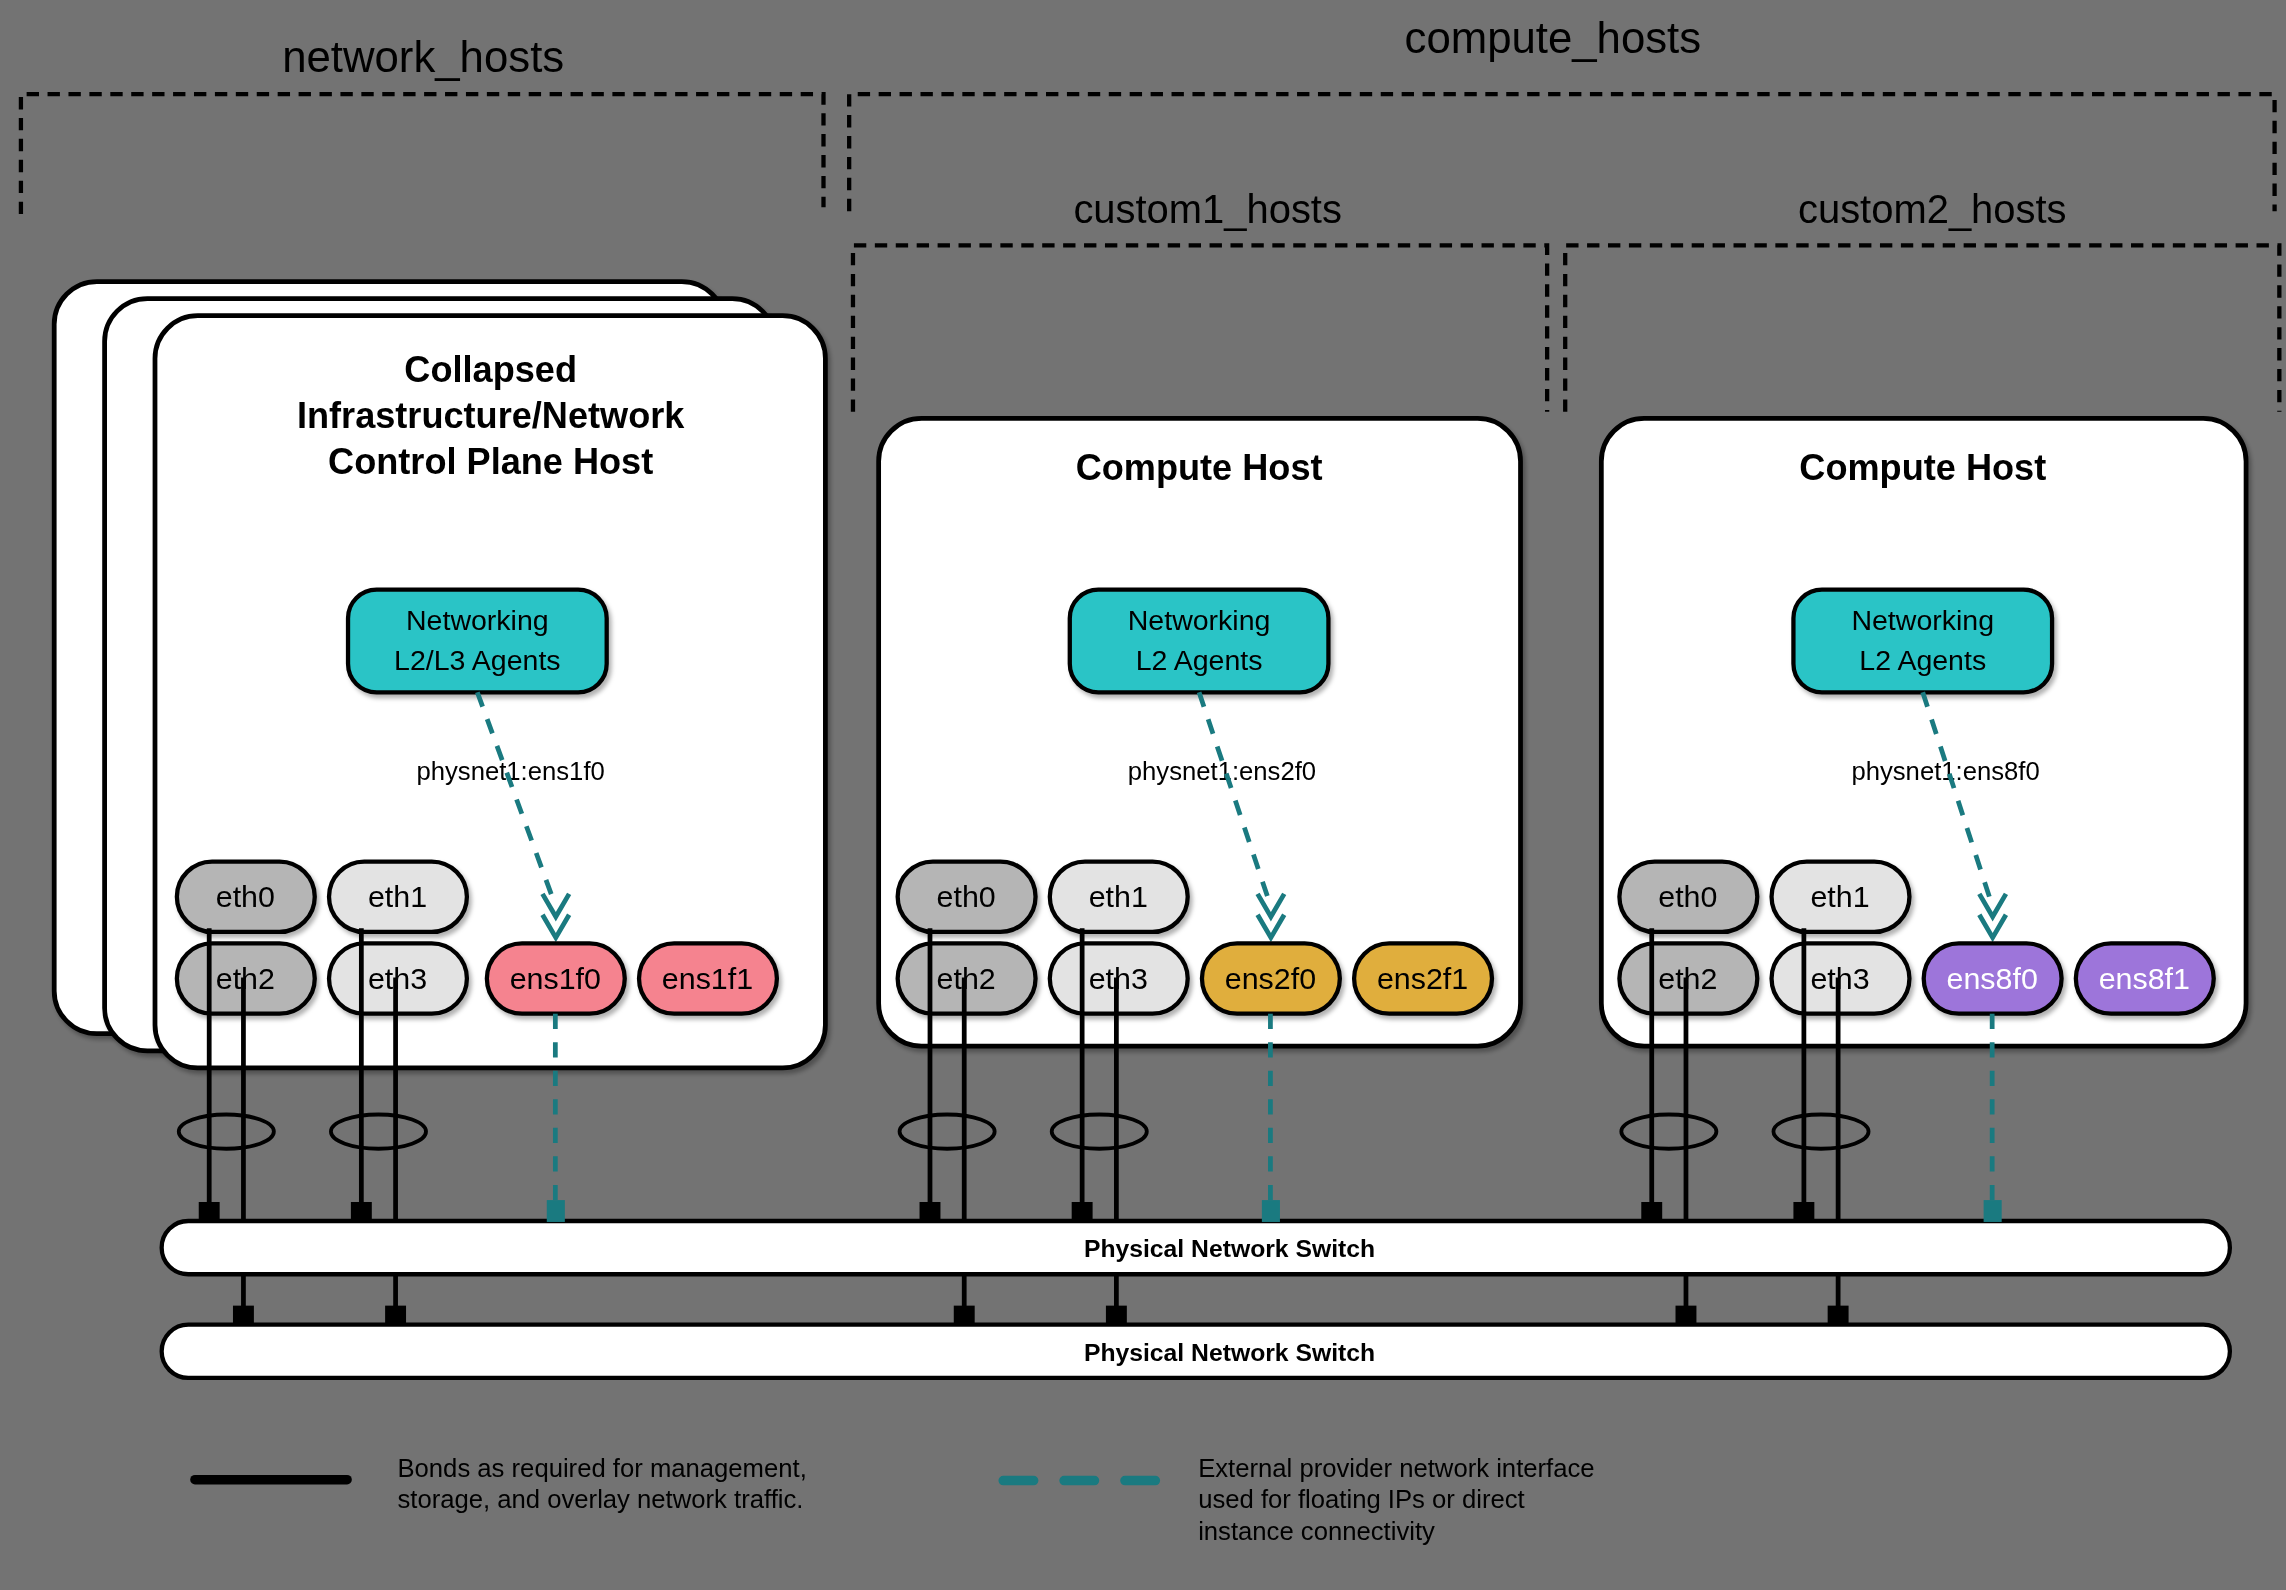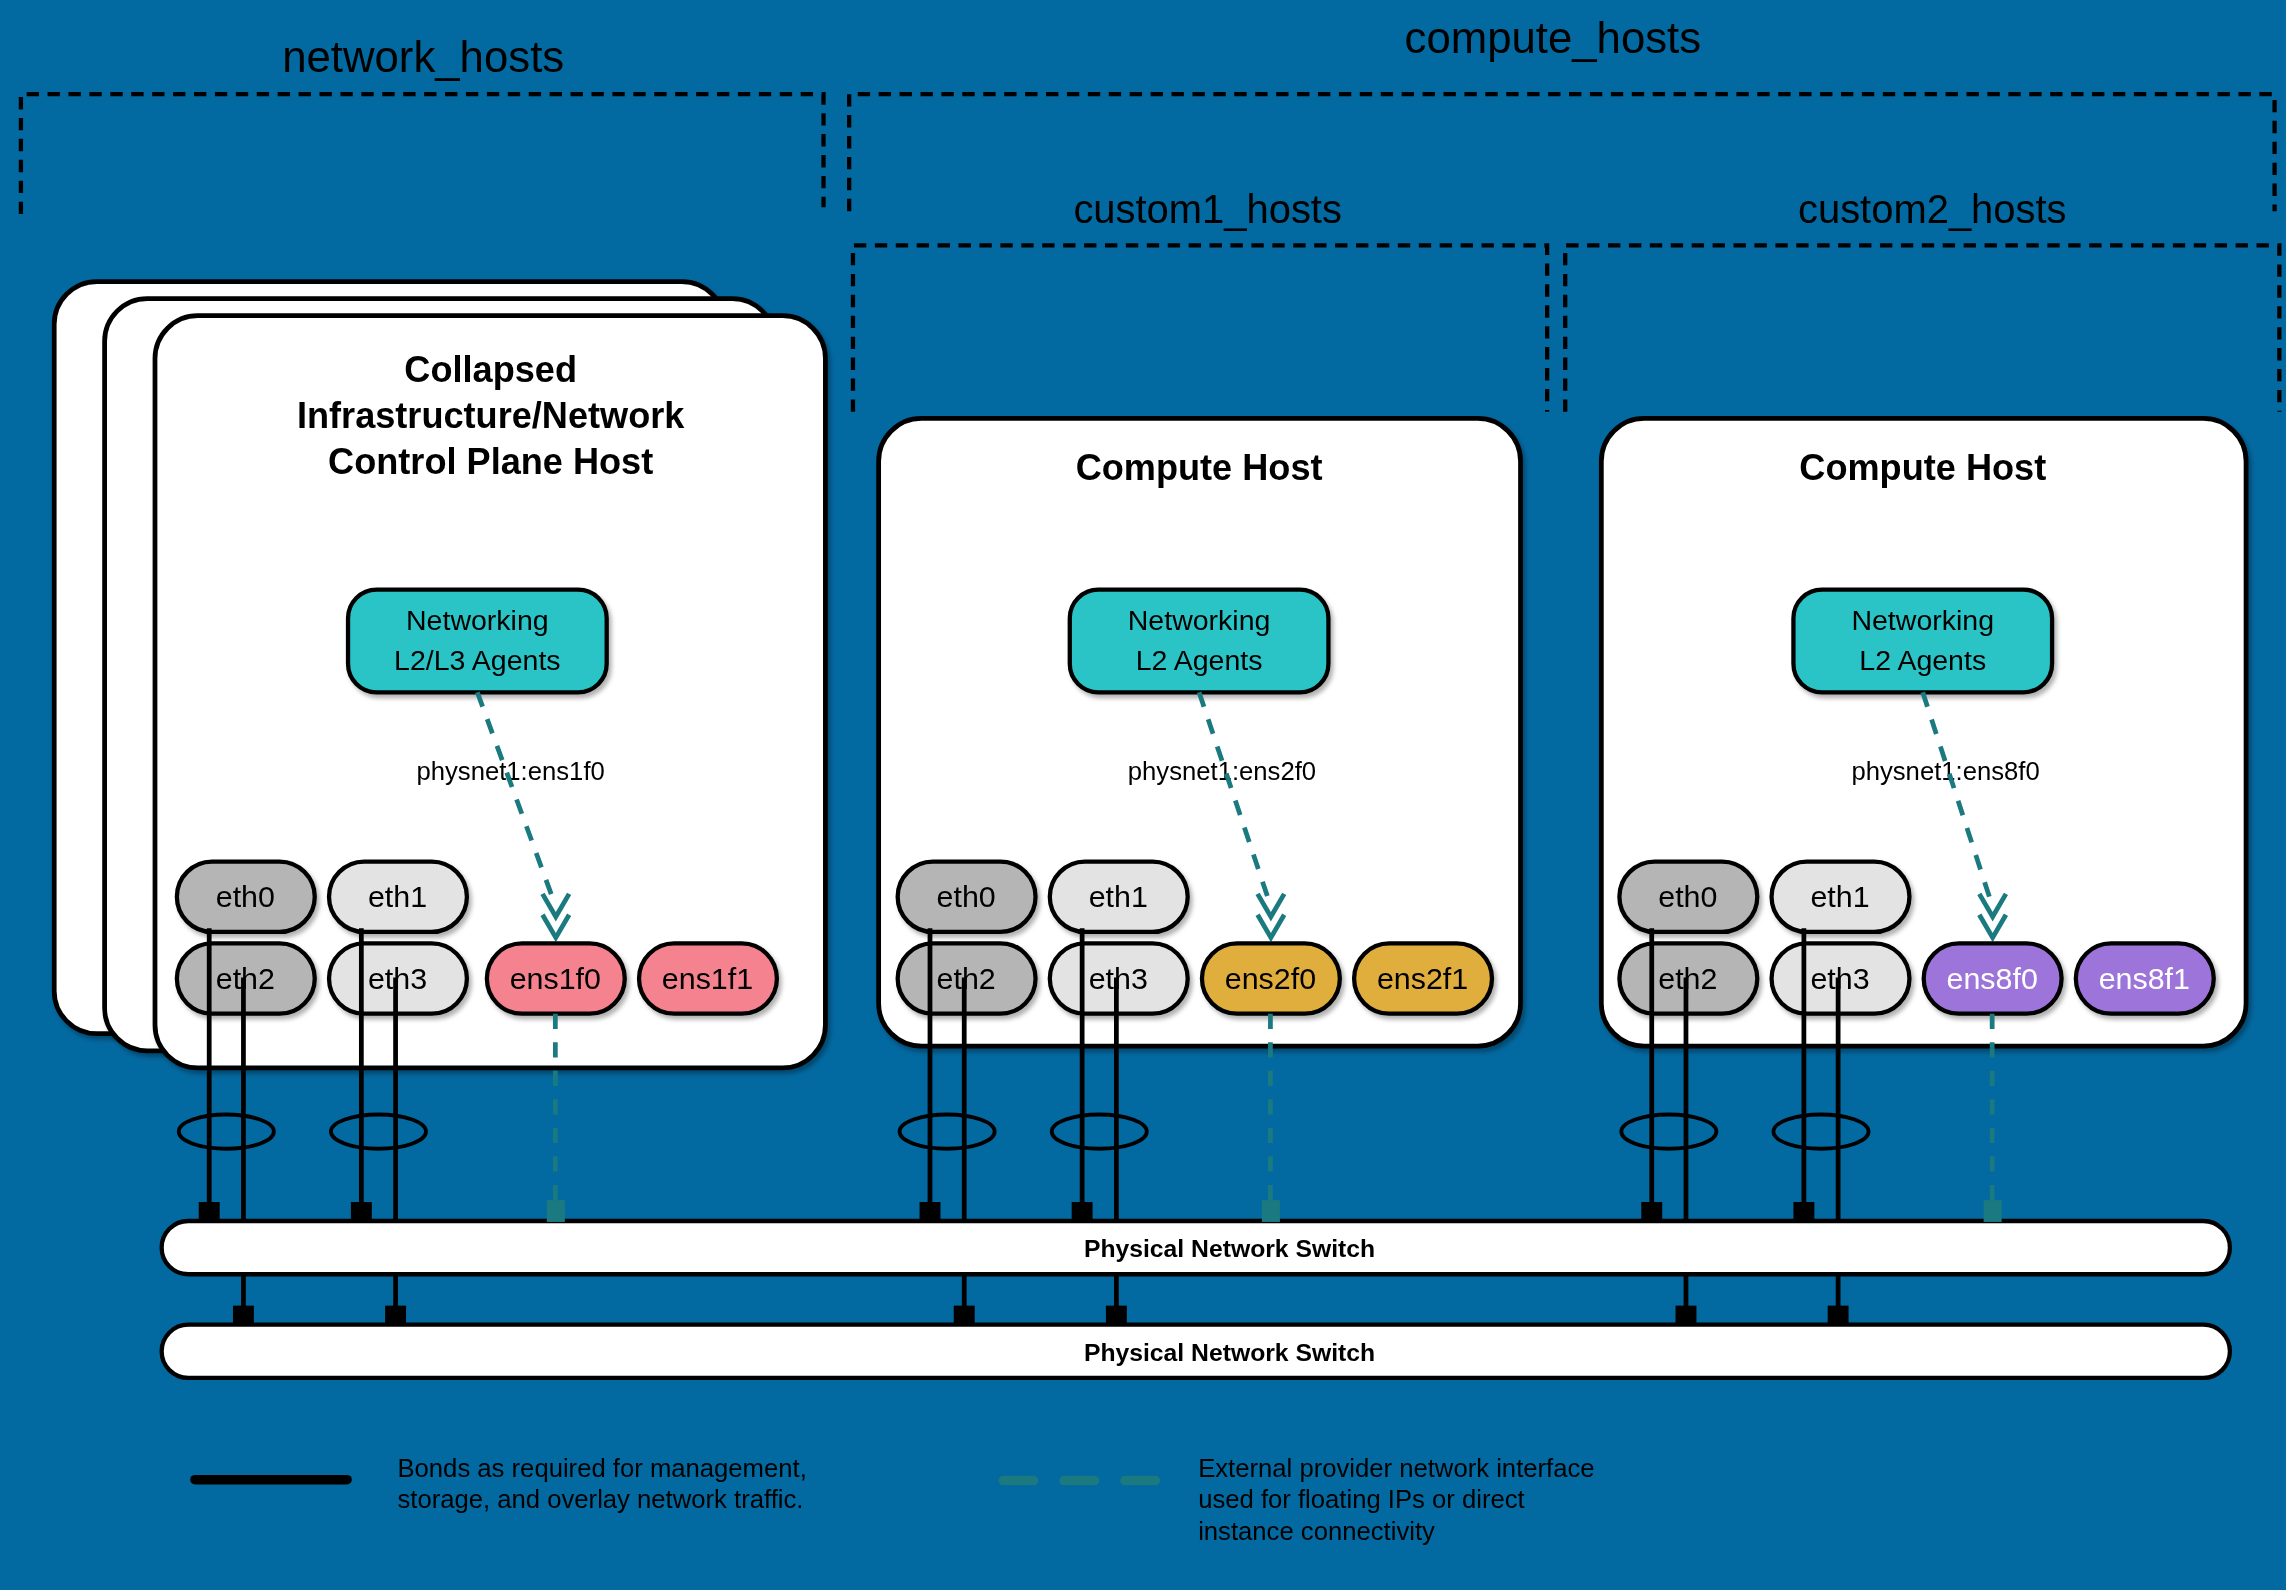--- a/index.html
+++ b/index.html
@@ -1,16 +1,16 @@
 <!DOCTYPE html>
 <html style="font-size:15px"><head>
 <meta charset="utf-8">
 <style>
   html,body{margin:0;padding:0;background:#fff;}
-  .canvas{width:2286px;height:1590px;position:relative;background:#0369a1;font-family:"Liberation Sans",sans-serif;}
+  .canvas{width:2286px;height:1590px;position:relative;background:#737373;font-family:"Liberation Sans",sans-serif;}
   svg{display:block;}
   text{fill:#000;}
   .group-label{font-size:46px;text-anchor:middle;}
   .group-label--sub{font-size:42px;}
   .bracket{fill:none;stroke:#000;stroke-width:4.5;stroke-dasharray:13 9;}
   .host-box{fill:#ffffff;stroke:#000;stroke-width:5;}
   .host-title{font-size:38px;font-weight:bold;text-anchor:middle;}
   .agent-box{stroke:#000;stroke-width:4.5;}
   .agent-label{font-size:30px;text-anchor:middle;}
   .physnet-label{font-size:27px;text-anchor:middle;}

